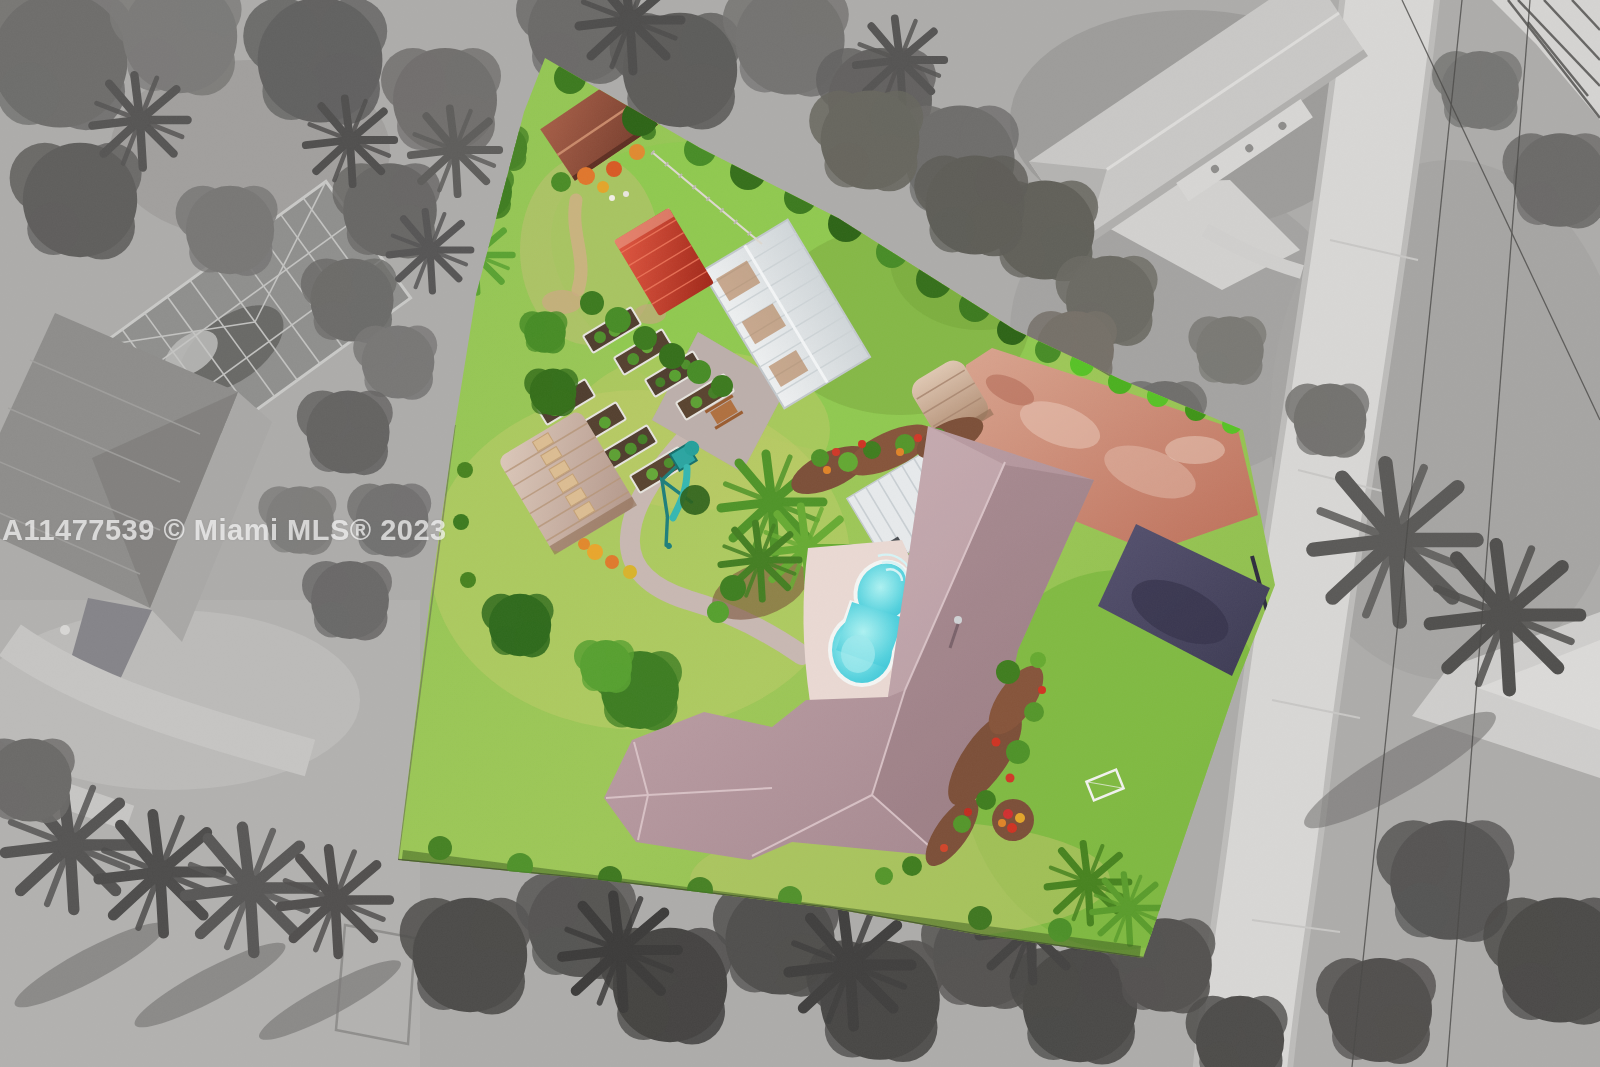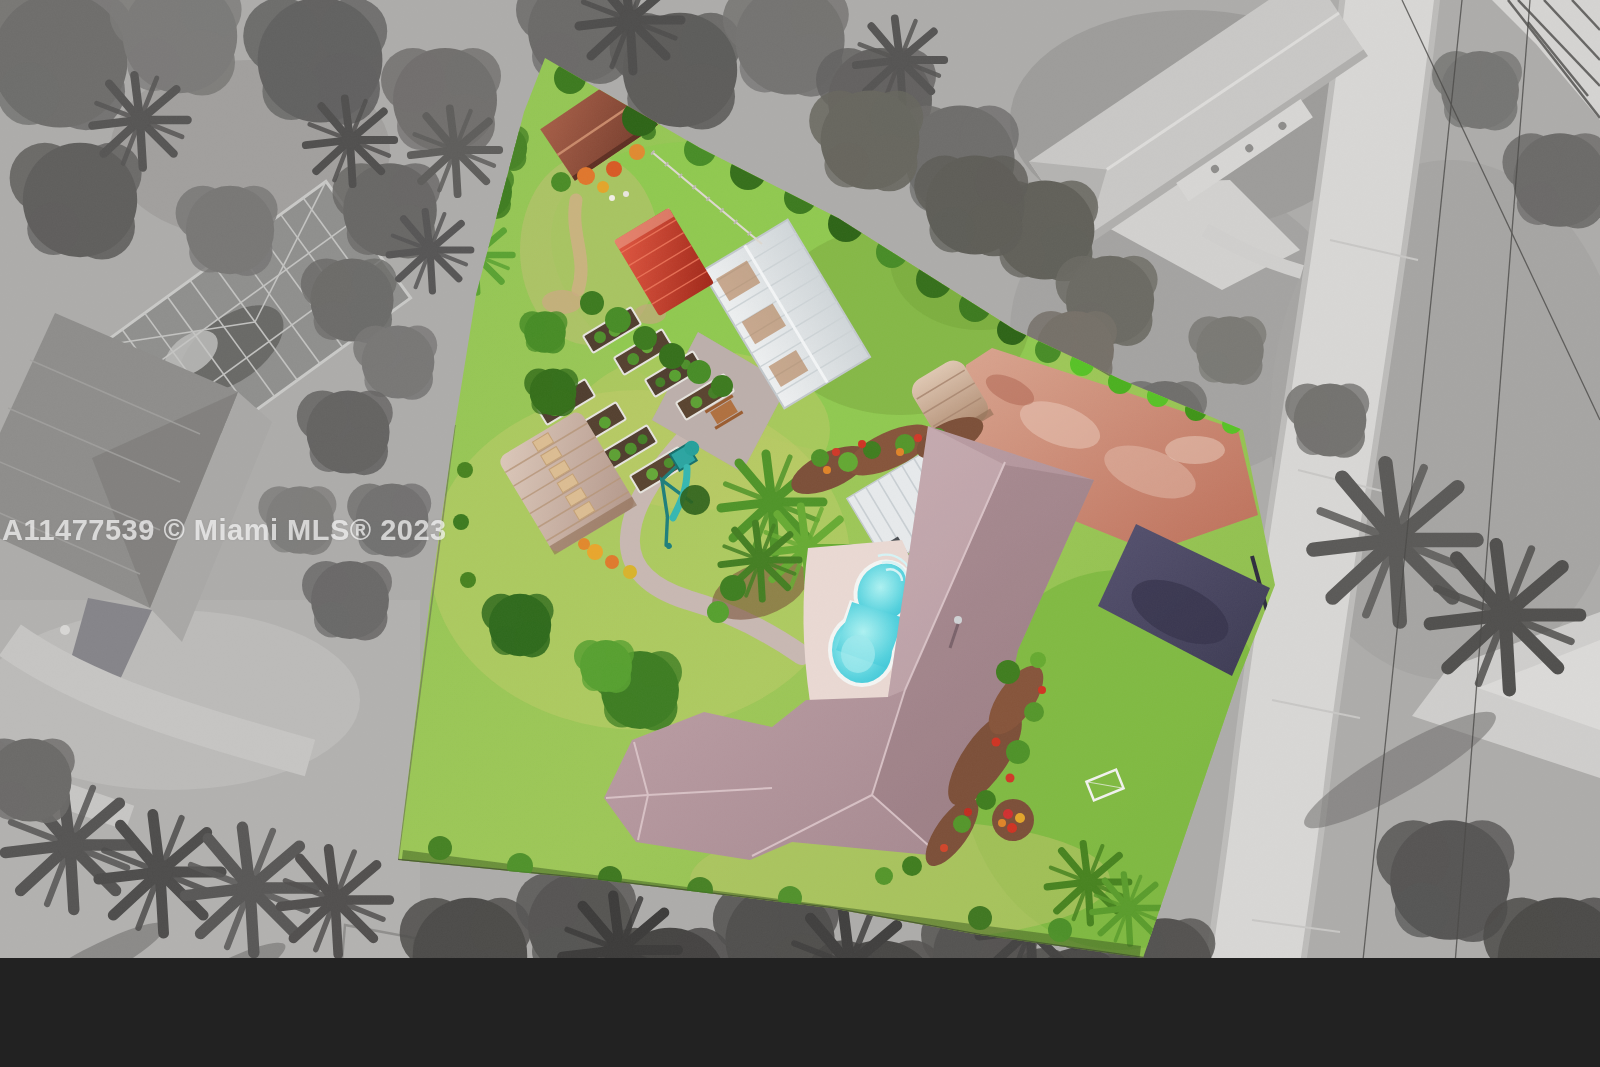--- a/index.html
+++ b/index.html
@@ -1,16 +1,16 @@
 <!DOCTYPE html>
 <html><head>
 <meta charset="utf-8">
 <style>
   html,body{margin:0;padding:0;background:#222;}
-  .stage{position:relative;width:1600px;height:958px;overflow:hidden;background:#b2b1af;font-family:"Liberation Sans",sans-serif;}
+  .stage{position:relative;width:1600px;height:1067px;overflow:hidden;background:#b2b1af;font-family:"Liberation Sans",sans-serif;}
   .stage svg{position:absolute;inset:0;display:block;}
   .watermark{
     position:absolute;left:2px;top:514px;
     font-family:"Liberation Sans",sans-serif;
     font-size:29px;font-weight:600;letter-spacing:.5px;
     color:rgba(255,255,255,.68);
     white-space:nowrap;user-select:none;pointer-events:none;
     text-shadow:0 0 2px rgba(120,120,120,.25);
   }
 </style>

